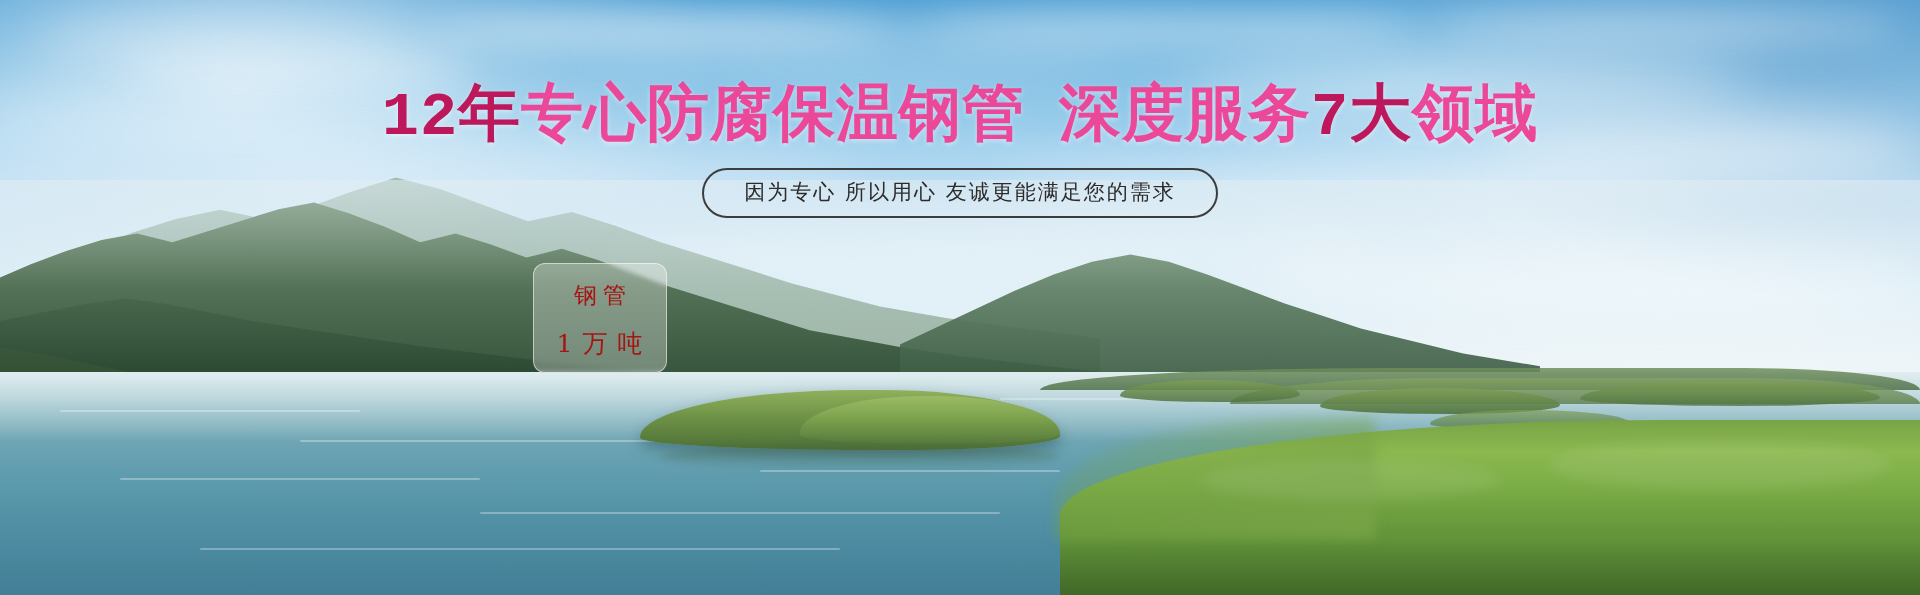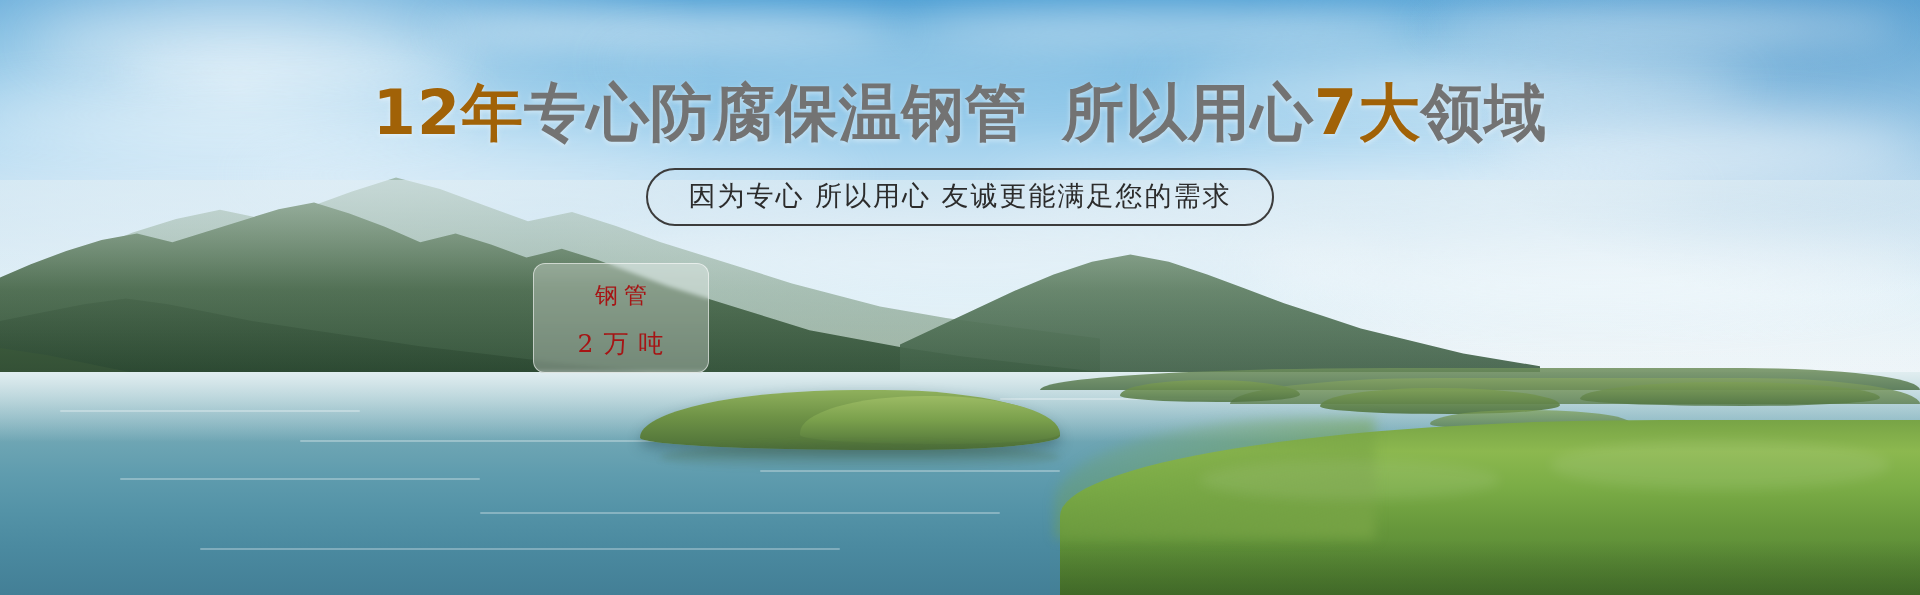--- a/index.html
+++ b/index.html
@@ -190,50 +190,50 @@
     position:absolute;left:0;top:82px;width:1920px;
     text-align:center;
     font-family:"DejaVu Sans","Liberation Sans",sans-serif;
     font-size:62px;
     font-weight:bold;
     letter-spacing:1px;
     line-height:1;
     white-space:nowrap;
     text-shadow:0 2px 5px rgba(255,255,255,.45);
   }
-  .hl-red{color:#a16207;}
-  .hl-dark{color:#737373;}
+  .hl-red{color:#be185d;font-family:Liberation Mono, monospace;}
+  .hl-dark{color:#ec4899;}
   .hl-gap{display:inline-block;width:34px;}
 
   .subtitle-wrap{
     position:absolute;left:0;top:168px;width:1920px;
     text-align:center;
   }
   .subtitle{
     display:inline-block;
     border:2px solid #3c3c3c;
     border-radius:30px;
     padding:9px 40px 11px 40px;
     font-family:"DejaVu Sans","Liberation Sans",sans-serif;
-    font-size:27px;
+    font-size:21px;
     color:#2c2c2c;
     letter-spacing:2px;
     line-height:1.25;
     white-space:nowrap;
     background:rgba(255,255,255,.04);
   }
 
   
   .cards{
     position:absolute;left:533px;top:263px;
     display:flex;
     gap:8px;
   }
   .card{
-    width:176px;height:110px;
+    width:134px;height:110px;
     border-radius:12px;
     background:rgba(255,255,255,.30);
     border:1px solid rgba(255,255,255,.55);
     backdrop-filter:blur(2px);
     display:flex;
     flex-direction:column;
     align-items:center;
     justify-content:center;
     box-sizing:border-box;
     padding-top:4px;
@@ -310,33 +310,33 @@
 
   <div class="grass"></div>
   <div class="grass-edge"></div>
   <div class="grass-tex" style="left:1200px;top:460px;width:300px;height:40px;"></div>
   <div class="grass-tex" style="left:1550px;top:440px;width:340px;height:50px;"></div>
   <div class="grass-shadow"></div>
 
   <div class="content">
 
     <div class="headline">
-      <span class="hl-red">12年</span><span class="hl-dark">专心防腐保温钢管</span><span class="hl-gap"></span><span class="hl-dark">所以用心</span><span class="hl-red">7大</span><span class="hl-dark">领域</span>
+      <span class="hl-red">12年</span><span class="hl-dark">专心防腐保温钢管</span><span class="hl-gap"></span><span class="hl-dark">深度服务</span><span class="hl-red">7大</span><span class="hl-dark">领域</span>
     </div>
 
     <div class="subtitle-wrap">
       <div class="subtitle">因为专心 所以用心  友诚更能满足您的需求</div>
     </div>
 
     <div class="cards">
 
       <div class="card">
         <div class="card-label">钢管</div>
         <div class="card-value">
-          <span>2 万 吨</span>
+          <span>1 万 吨</span>
         </div>
       </div>
 
 
 
     </div>
   </div>
 </div>
 
 </body></html>

